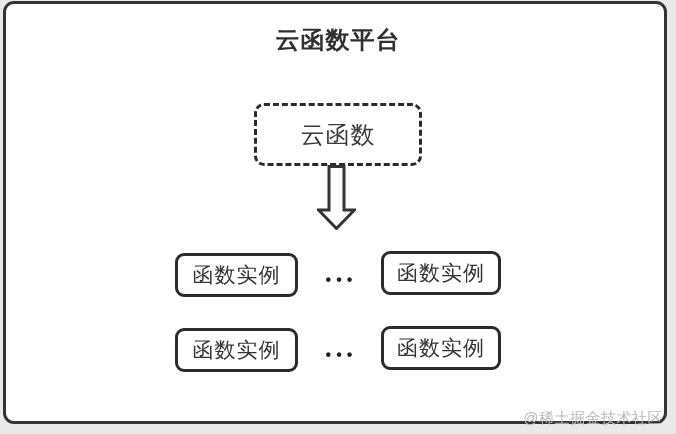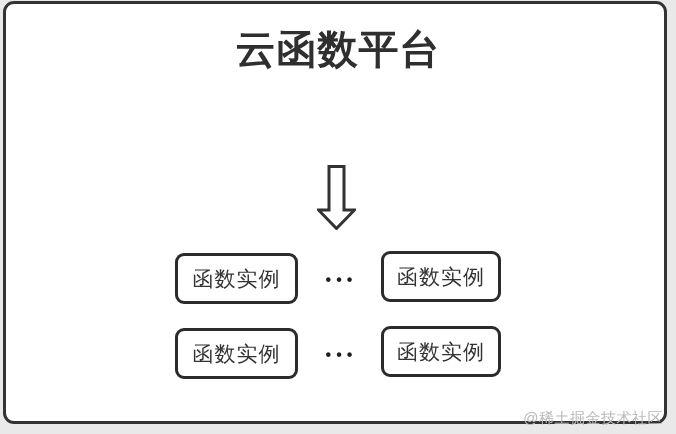--- a/index.html
+++ b/index.html
@@ -11,35 +11,35 @@
   .canvas{
     position:relative;width:676px;height:434px;background:#e9e9e9;
   }
   .panel{
     position:absolute;left:3px;top:1px;width:664px;height:423px;
     background:#ffffff;border:3px solid #333333;border-radius:11px;
     box-sizing:border-box;
   }
   .title{
     position:absolute;left:0;right:0;top:27px;
-    text-align:center;font-size:40px;font-weight:700;
+    text-align:center;font-size:24px;font-weight:700;
     color:#2f2f2f;letter-spacing:1px;line-height:1.1;
   }
   .dashed-box{
     position:absolute;left:254px;top:103px;width:168px;height:63px;
     border:3px dashed #2b2b2b;border-radius:10px;background:#ffffff;
     box-sizing:border-box;
     display:flex;align-items:center;justify-content:center;
     font-size:24px;color:#3a3a3a;letter-spacing:1px;
   }
   .arrow{
     position:absolute;left:317px;top:165px;width:39px;height:65px;
   }
   .inst-box{
-    position:absolute;width:123px;height:51px;
+    position:absolute;width:123px;height:44px;
     border:3px solid #2b2b2b;border-radius:9px;background:#ffffff;
     box-sizing:border-box;
     display:flex;align-items:center;justify-content:center;
     font-size:21px;color:#333333;letter-spacing:1px;
   }
   .box-r1-left{left:175px;top:253px;}
   .box-r1-right{left:381px;top:251px;width:120px;}
   .box-r2-left{left:175px;top:328px;}
   .box-r2-right{left:381px;top:326px;width:120px;}
   .dots{
@@ -56,20 +56,23 @@
   }
 </style>
 </head>
 <body>
 
 <div class="canvas">
   <div class="panel"></div>
 
   <div class="title">云函数平台</div>
 
+  <div class="dashed-box">
+    <span>云函数</span>
+  </div>
 
   <svg class="arrow" viewBox="0 0 39 65" xmlns="http://www.w3.org/2000/svg">
     <polygon points="12,1.5 27,1.5 27,45 37.5,45 19.5,63.5 1.5,45 12,45" fill="#ffffff" stroke="#333333" stroke-width="3" stroke-linejoin="miter"></polygon>
   </svg>
 
   <div class="inst-box box-r1-left">
     <span>函数实例</span>
   </div>
   <div class="dots dots-r1">•••</div>
   <div class="inst-box box-r1-right">

